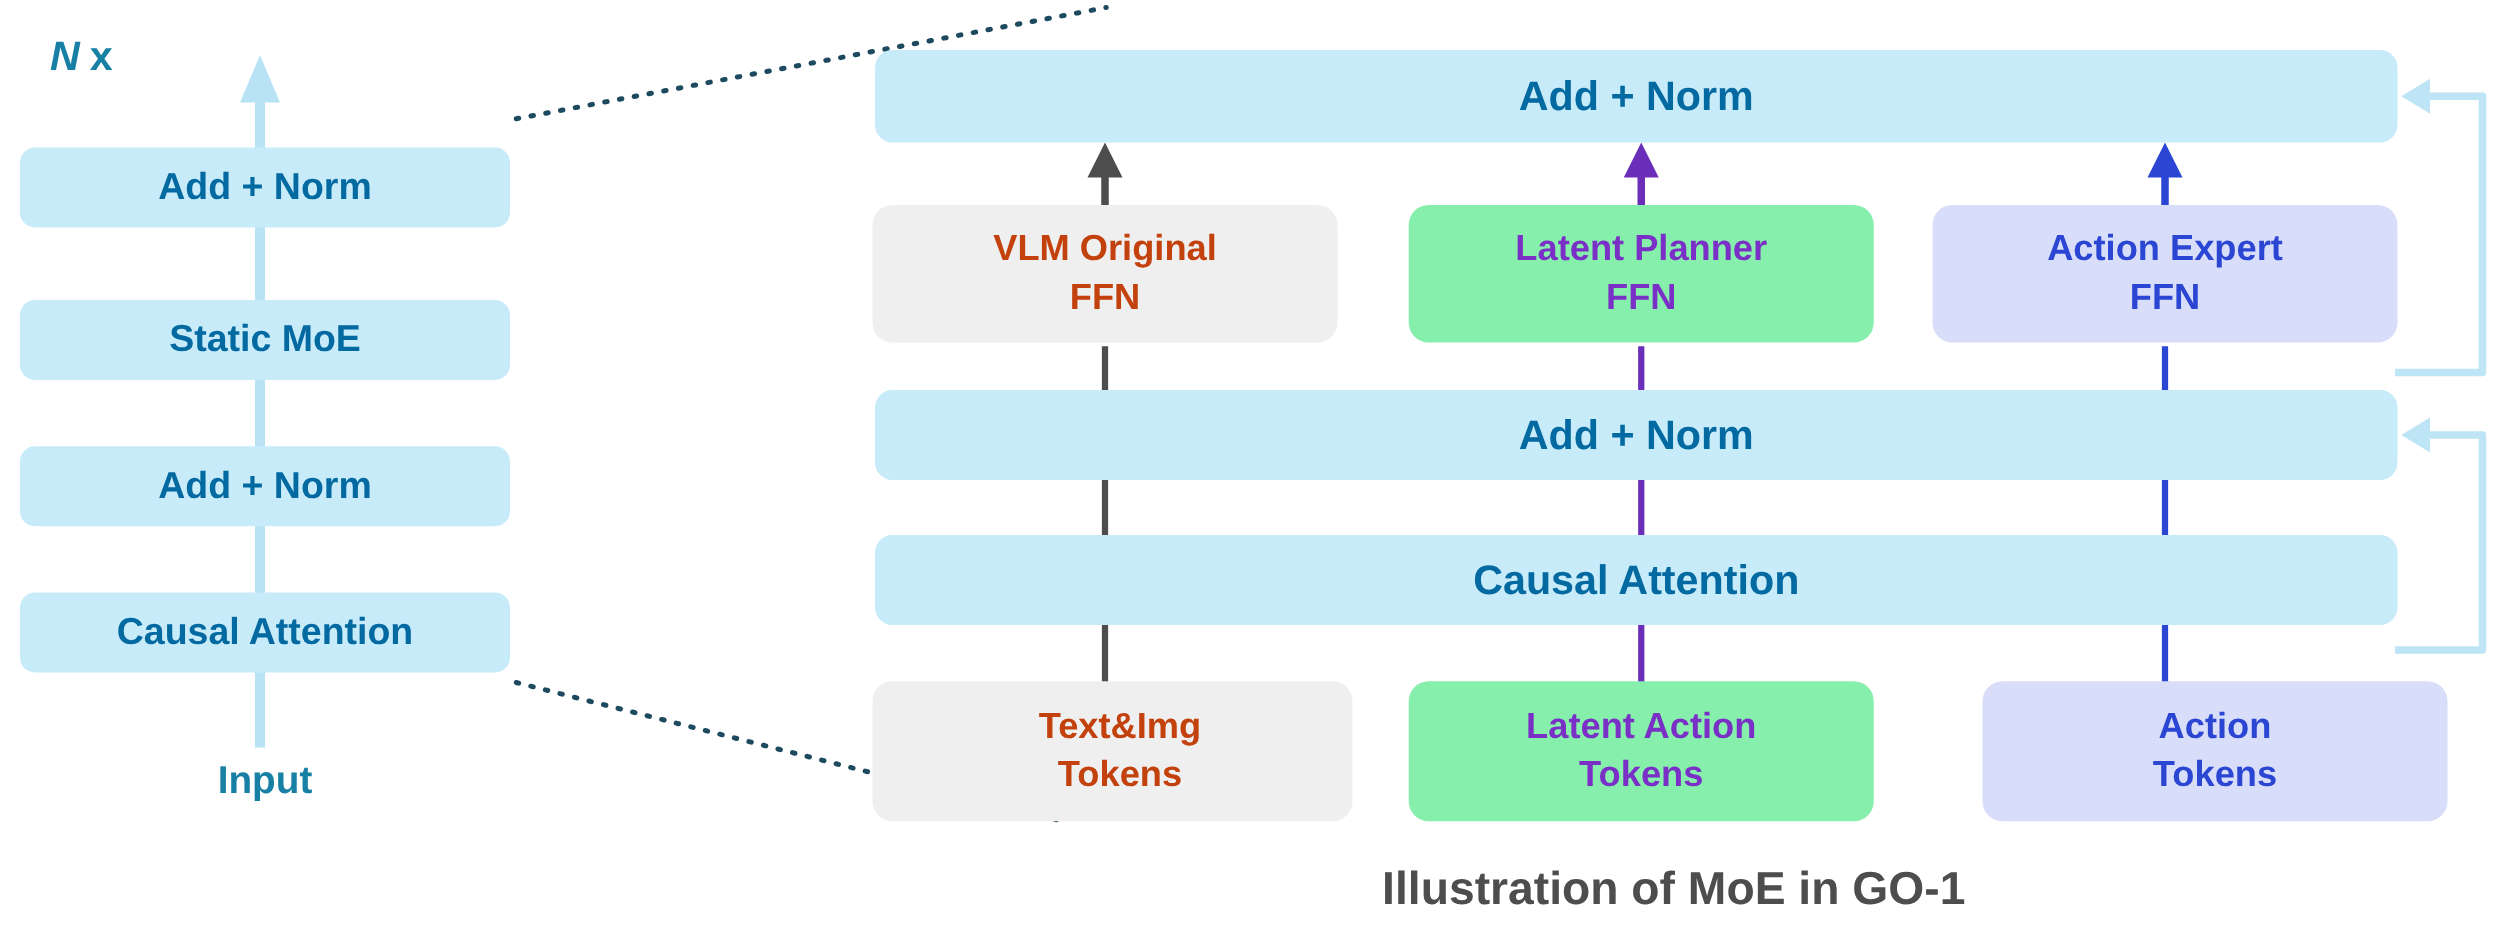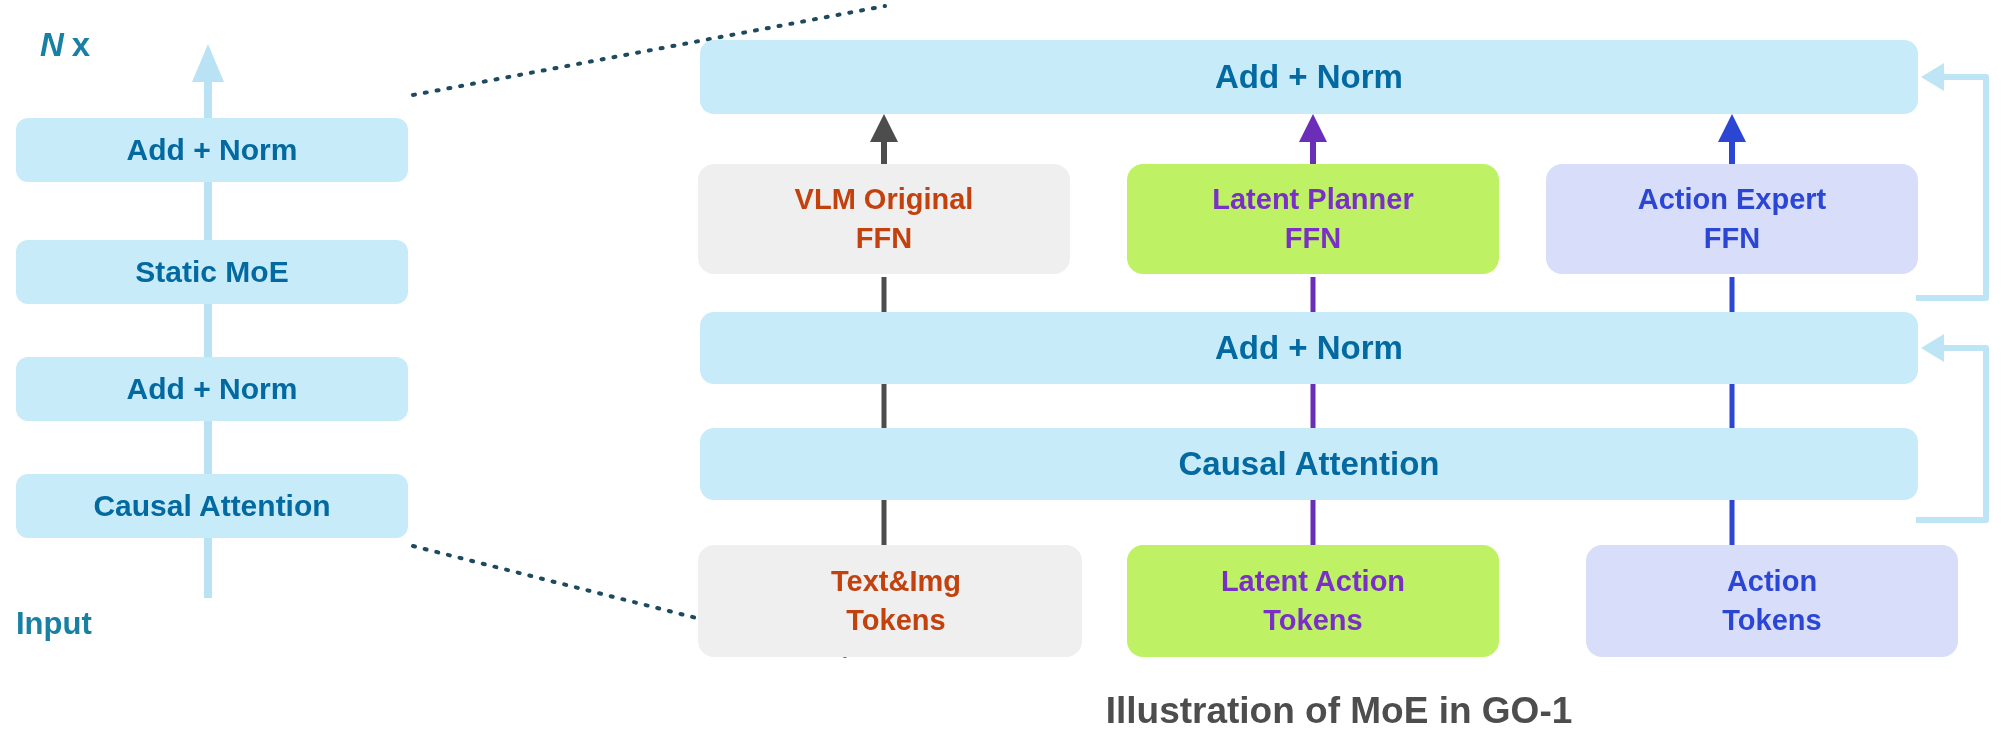--- a/index.html
+++ b/index.html
@@ -16,35 +16,35 @@
     position:absolute;
     z-index:1;
     display:flex;
     align-items:center;
     justify-content:center;
     font-weight:bold;
     text-align:center;
   }
   .lblue { background:#C7EBF9; color:#0369a1; }
   .gray   { background:#EFEFEF; color:#c2410c; }
-  .purple { background:#bef264; color:#7A2FC6; }
+  .purple { background:#86efac; color:#7A2FC6; }
   .blue   { background:#D8DEF9; color:#2C46D4; }
   .left-box { left:16px; width:392px; height:64px; font-size:30px; border-radius:12px; }
   .bar { left:700px; width:1218px; height:72px; font-size:33px; border-radius:14px; }
   .cell { width:372px; height:110px; font-size:29px; border-radius:16px; white-space:pre-line; line-height:1.35; }
   .token { height:112px; }
   .n-label {
     position:absolute; left:40px; top:26px; z-index:1;
     font-size:33px; font-weight:bold; color:#1780A4;
   }
   .n-label .nit { font-style:italic; }
   .n-label .nx { margin-left:8px; font-style:normal; }
   .input-label {
     position:absolute; left:16px; top:606px; width:392px; z-index:1;
-    text-align:left; font-size:31px; font-weight:bold; color:#1780A4;
+    text-align:center; font-size:31px; font-weight:bold; color:#1780A4;
   }
   .caption {
     position:absolute; left:730px; top:690px; width:1218px; z-index:1;
     text-align:center; font-size:37px; font-weight:bold; color:#4D4D4D;
   }
 </style>
 </head>
 <body>
 
 <div class="canvas">

